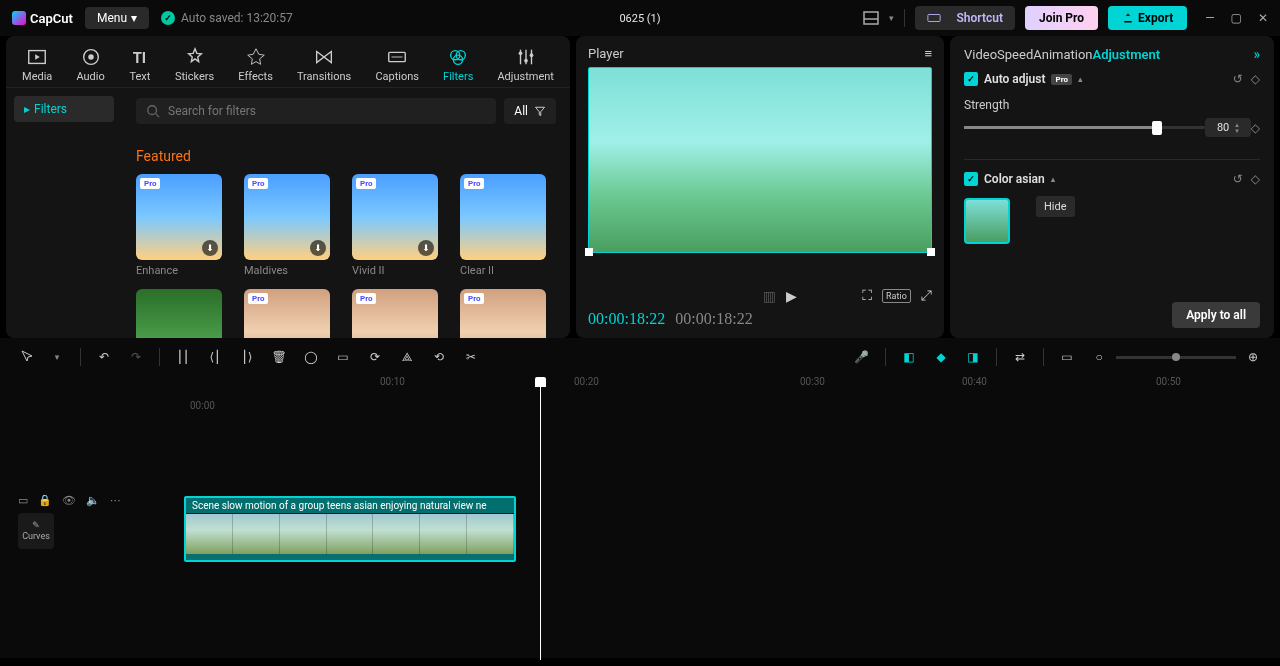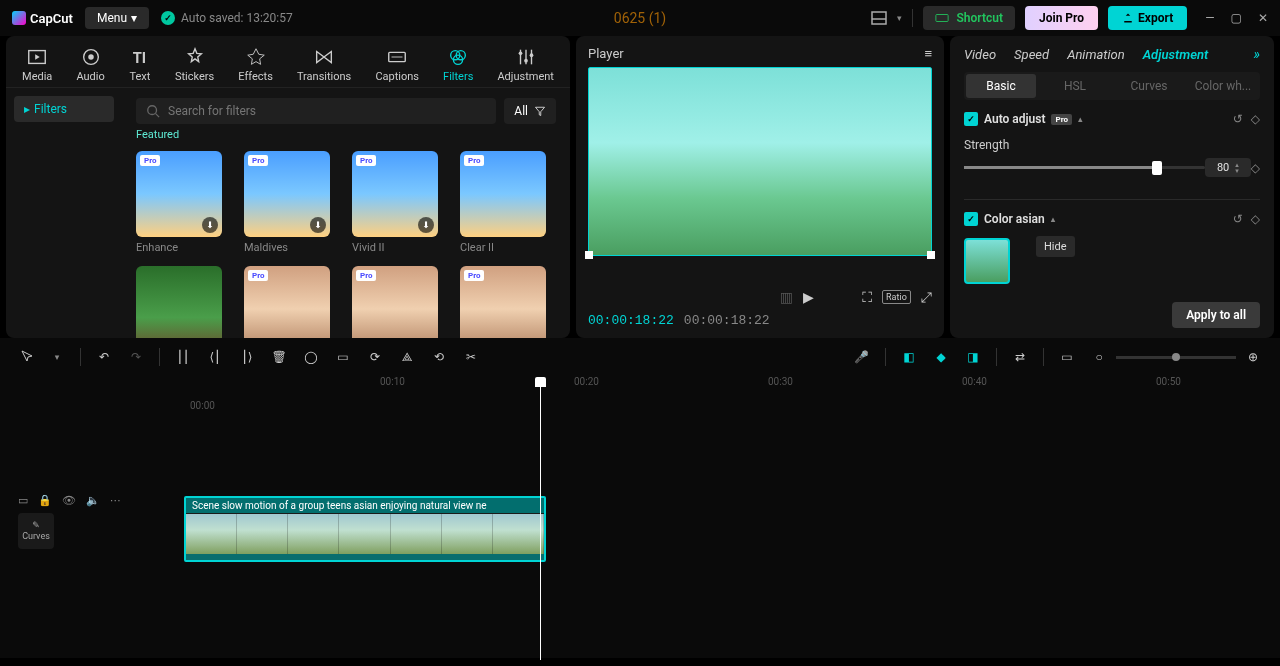--- a/index.html
+++ b/index.html
@@ -3,68 +3,68 @@
 <meta charset="utf-8">
 <style>
 * { margin: 0; padding: 0; box-sizing: border-box; font-family: -apple-system, BlinkMacSystemFont, "Segoe UI", Roboto, sans-serif; }
 body { background: #000; color: #e0e0e0; width: 1280px; height: 666px; overflow: hidden; font-size: 12px; }
 .titlebar { height: 36px; background: #0a0a0a; display: flex; align-items: center; padding: 0 12px; gap: 12px; }
 .logo { display: flex; align-items: center; gap: 4px; font-weight: 600; color: #fff; font-size: 13px; }
 .logo-x { display:inline-block; width:14px; height:14px; background:linear-gradient(135deg,#00d4ff,#ff00c8); border-radius:3px; }
 .menu-btn { background: #2a2a2a; border: none; color: #fff; padding: 4px 12px; border-radius: 4px; font-size: 12px; display: flex; align-items: center; gap: 4px; cursor: pointer; }
 .autosave { color: #888; font-size: 12px; display: flex; align-items: center; gap: 6px; }
 .autosave .dot { width: 14px; height: 14px; background: #00c8a0; border-radius: 50%; display: flex; align-items: center; justify-content: center; color: #000; font-size: 9px; font-weight:bold; }
-.title-center { position: absolute; left: 50%; transform: translateX(-50%); color: #a16207; font-size: 14px; }
+.title-center { position: absolute; left: 50%; transform: translateX(-50%); color: #e5e5e5; font-size: 11px; }
 .titlebar-right { margin-left: auto; display: flex; align-items: center; gap: 10px; }
 .tb-icon { color: #aaa; width: 16px; height: 16px; cursor: pointer; }
 .divider-v { width: 1px; height: 18px; background: #333; }
-.shortcut-btn { background: #2a2a2a; border: none; color: #22c55e; padding: 5px 12px; border-radius: 4px; font-size: 12px; font-weight: 600; display: flex; align-items: center; gap: 8px; cursor: pointer; }
+.shortcut-btn { background: #2a2a2a; border: none; color: #c4b5fd; padding: 5px 12px; border-radius: 4px; font-size: 12px; font-weight: 600; display: flex; align-items: center; gap: 16px; cursor: pointer; }
 .joinpro-btn { background: linear-gradient(90deg,#e0d0ff,#ffd0f0); border: none; color: #000; padding: 5px 14px; border-radius: 4px; font-size: 12px; font-weight: 700; cursor: pointer; }
 .export-btn { background: #00d4d4; border: none; color: #000; padding: 5px 14px; border-radius: 4px; font-size: 12px; font-weight: 700; display: flex; align-items: center; gap: 4px; cursor: pointer; }
 .win-ctrl { display: flex; gap: 16px; margin-left: 8px; }
 .win-ctrl span { color: #aaa; cursor: pointer; font-size: 12px; }
 .main-row { display: flex; height: 302px; gap: 6px; padding: 0 6px; }
 .panel { background: #141414; border-radius: 8px; }
 .left-panel { width: 564px; display: flex; flex-direction: column; }
 .media-tabs { display: flex; justify-content: space-around; padding: 6px 4px 0; border-bottom: 1px solid #222; }
 .media-tab { display: flex; flex-direction: column; align-items: center; gap: 2px; padding: 4px 6px; color: #ccc; font-size: 11px; cursor: pointer; }
 .media-tab.active { color: #00d4d4; }
 .media-tab svg { width: 22px; height: 22px; }
 .left-body { display: flex; flex: 1; overflow: hidden; }
 .filters-sidebar { width: 116px; padding: 8px; }
 .filters-pill { background: #2a2a2a; color: #00d4d4; padding: 6px 10px; border-radius: 4px; font-size: 12px; display: flex; align-items: center; gap: 4px; cursor: pointer; }
 .filters-main { flex: 1; padding: 10px 14px; overflow: hidden; }
-.search-row { display: flex; gap: 8px; align-items: center; margin-bottom: 4px; }
+.search-row { display: flex; gap: 8px; align-items: center; margin-bottom: 24px; }
 .search-box { flex: 1; background: #202020; border-radius: 4px; display: flex; align-items: center; padding: 6px 10px; gap: 8px; color: #666; }
 .search-box input { background: none; border: none; color: #ccc; outline: none; flex: 1; font-size: 12px; }
 .all-btn { background: #202020; color: #fff; padding: 6px 10px; border-radius: 4px; display: flex; align-items: center; gap: 6px; font-size: 12px; cursor: pointer; }
-.section-title { color: #5eead4; font-size: 11px; margin-bottom: 10px; }
+.section-title { color: #f97316; font-size: 14px; margin-bottom: 10px; }
 .thumb-grid { display: grid; grid-template-columns: repeat(4, 1fr); gap: 12px; }
 .thumb-item { display: flex; flex-direction: column; gap: 4px; }
 .thumb { position: relative; width: 86px; height: 86px; border-radius: 6px; overflow: hidden; background: linear-gradient(180deg,#4a9eff 0%, #7bc8ff 50%, #ffd080 100%); cursor: pointer; }
 .thumb.nature { background: linear-gradient(180deg,#2a6e2a 0%, #4a9e4a 60%, #6b4a2a 100%); }
 .thumb.portrait { background: linear-gradient(180deg,#d0a080 0%, #f0d0b0 50%, #b08060 100%); }
 .pro-badge { position: absolute; top: 4px; left: 4px; background: #fff; color: #4a4aff; font-size: 8px; font-weight: 700; padding: 1px 4px; border-radius: 2px; }
 .dl-icon { position: absolute; bottom: 4px; right: 4px; width: 16px; height: 16px; background: rgba(0,0,0,0.6); border-radius: 50%; display: flex; align-items: center; justify-content: center; color: #fff; font-size: 9px; }
 .thumb-label { color: #888; font-size: 11px; }
 .center-panel { width: 368px; display: flex; flex-direction: column; padding: 10px 12px; }
 .player-header { display: flex; justify-content: space-between; align-items: center; color: #ccc; font-size: 13px; margin-bottom: 6px; }
 .player-video { flex: 1; background: linear-gradient(180deg, #7de0d8 0%, #a0f0e8 40%, #6ac890 70%, #4a9e60 100%); border-radius: 2px; position: relative; border:1px solid #00d4d4; }
 .player-video::before, .player-video::after { content:''; position:absolute; width:8px; height:8px; background:#fff; }
 .player-video::before { bottom:-4px; left:-4px; }
 .player-video::after { bottom:-4px; right:-4px; }
 .player-controls { display: flex; align-items: center; gap: 10px; padding-top: 10px; }
-.timecode { font-size: 13px; font-family: Liberation Mono, monospace; margin-top: 47px; }
+.timecode { font-size: 16px; font-family: Liberation Serif, serif; margin-top: 47px; }
 .tc-current { color: #00d4d4; }
 .tc-total { color: #888; }
 .player-controls .spacer { flex: 1; }
 .pc-icon { color: #ccc; cursor: pointer; font-size: 14px; }
 .ratio-box { border: 1px solid #888; color: #ccc; font-size: 9px; padding: 1px 3px; border-radius: 2px; cursor:pointer; }
 .right-panel { flex: 1; padding: 10px 14px; display: flex; flex-direction: column; }
-.right-tabs { display: flex; gap: 18px; font-size: 13px; color: #ccc; margin-bottom: 10px; align-items:center;font-style:italic; }
+.right-tabs { display: flex; font-size: 13px; color: #ccc; margin-bottom: 10px; align-items:center; }
 .right-tabs .tab { cursor: pointer; }
 .right-tabs .tab.active { color: #00d4d4; font-weight: 600; }
 .right-tabs .arrows { margin-left:auto; color:#00d4d4; font-size:14px; cursor:pointer; }
 .sub-tabs { display: flex; gap: 4px; background: #1a1a1a; border-radius: 4px; padding: 2px; margin-bottom: 12px; font-size:12px; }
 .sub-tabs .stab { flex: 1; text-align: center; padding: 5px; color: #666; border-radius: 3px; cursor: pointer; }
 .sub-tabs .stab.active { background: #333; color: #fff; }
 .adj-row { display: flex; align-items: center; gap: 6px; margin-bottom: 8px; font-size: 12px; }
 .adj-check { width: 14px; height: 14px; background: #00d4d4; border-radius: 2px; display: flex; align-items: center; justify-content: center; color: #000; font-size: 9px; font-weight:bold; }
 .pro-small { background: #444; color: #fff; font-size: 8px; padding: 1px 4px; border-radius: 2px; font-weight:700; }
 .adj-icons { margin-left: auto; display: flex; gap: 8px; color: #888; }
@@ -91,21 +91,21 @@
 .tl-ruler { display: flex; margin: 6px 0 2px 140px; gap: 0; color: #555; font-size: 10px; position:relative; height:16px; }
 .tl-ruler .tick { position:absolute; }
 .playhead { position:absolute; left:540px; top:380px; width:1px; height:280px; background:#fff; z-index:5; }
 .playhead::before { content:''; position:absolute; top:-3px; left:-5px; width:11px; height:10px; background:#fff; border-radius:2px 2px 0 0; }
 .tl-body { display: flex; margin-top: 4px; height: 250px; }
 .tl-left { width: 130px; display: flex; flex-direction: column; justify-content: center; gap: 6px; padding-left:8px; }
 .tl-ctrl-row { display: flex; gap: 10px; color: #888; font-size: 11px; }
 .tl-ctrl-row span { cursor:pointer; }
 .cover-btn { background:#1a1a1a; width:36px; height:36px; border-radius:4px; display:flex; flex-direction:column; align-items:center; justify-content:center; color:#aaa; font-size:9px; cursor:pointer; gap:1px; }
 .tl-tracks { flex: 1; position: relative; }
-.clip { position: absolute; top: 100px; left: 44px; width: 362px; height: 66px; border: 2px solid #00d4d4; border-radius: 2px; background: #1a1a1a; overflow: hidden; cursor:pointer; }
+.clip { position: absolute; top: 100px; left: 44px; width: 332px; height: 66px; border: 2px solid #00d4d4; border-radius: 2px; background: #1a1a1a; overflow: hidden; cursor:pointer; }
 .clip-title { position:absolute; top:0; left:0; right:0; background:rgba(0,120,120,0.9); color:#fff; font-size:10px; padding:2px 6px; white-space:nowrap; overflow:hidden; }
 .clip-frames { position:absolute; top:16px; left:0; right:0; bottom:6px; display:flex; }
 .clip-frames .f { flex:1; background:linear-gradient(180deg,#a0c8d0 0%, #c0e0d0 40%, #80a060 100%); border-right:1px solid rgba(0,0,0,0.2); }
 .clip-audio { position:absolute; bottom:0; left:0; right:0; height:6px; background:#0a6e6e; }
 svg { fill: currentColor; }
 </style>
 </head>
 <body>
 
 <div class="titlebar">
@@ -313,26 +313,20 @@
   </div>
 
   <div class="panel right-panel" style="position:relative;">
     <div class="right-tabs">
       <span class="tab">Video</span>
       <span class="tab">Speed</span>
       <span class="tab">Animation</span>
       <span class="tab active">Adjustment</span>
       <span class="arrows">»</span>
     </div>
-    <div class="sub-tabs">
-      <span class="stab active">Basic</span>
-      <span class="stab">HSL</span>
-      <span class="stab">Curves</span>
-      <span class="stab">Color wh...</span>
-    </div>
     <div class="adj-row">
       <span class="adj-check">✓</span>
       <span style="font-weight:600;">Auto adjust</span>
       <span class="pro-small">Pro</span>
       <span style="color:#888;font-size:9px;">▴</span>
       <div class="adj-icons">
           <span>↺</span>
           <span>◇</span>
         </div>
     </div>
@@ -408,21 +402,21 @@
       <div class="track">
           <div class="th"></div>
         </div>
       <span class="tool">⊕</span>
     </div>
   </div>
   <div class="tl-ruler">
     <span class="tick" style="left:40px;margin-top:24px;">00:00</span>
     <span class="tick" style="left:230px;">00:10</span>
     <span class="tick" style="left:424px;">00:20</span>
-    <span class="tick" style="left:618px;">00:30</span>
+    <span class="tick" style="left:650px;">00:30</span>
     <span class="tick" style="left:812px;">00:40</span>
     <span class="tick" style="left:1006px;">00:50</span>
   </div>
   <div class="tl-body">
     <div class="tl-left">
       <div class="tl-ctrl-row">
         <span>▭</span>
         <span>🔒</span>
         <span>👁</span>
         <span>🔈</span>

